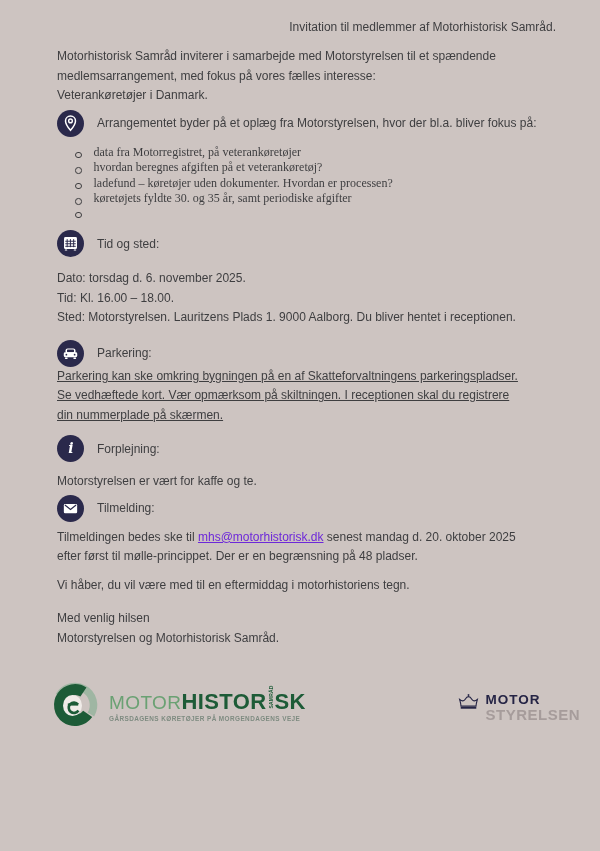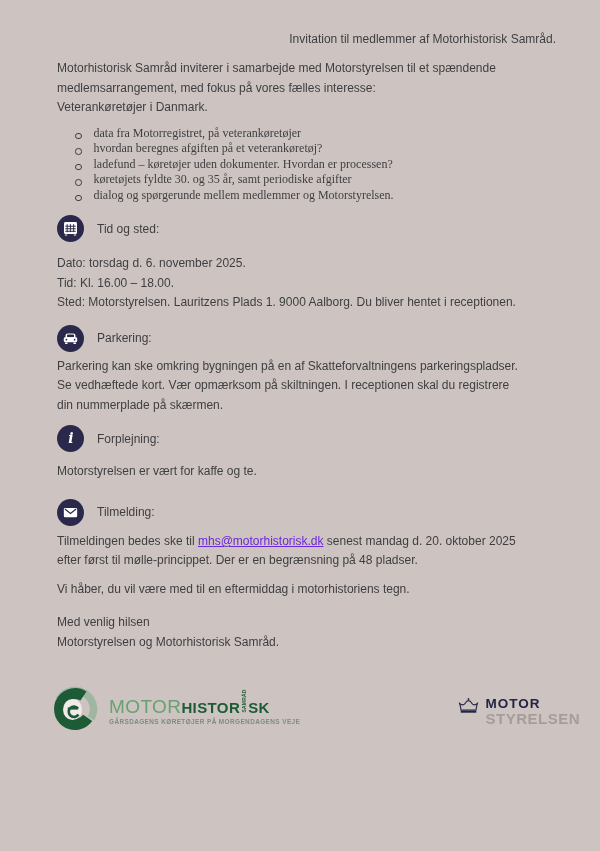--- a/index.html
+++ b/index.html
@@ -5,21 +5,21 @@
   html,body{margin:0;padding:0;}
   body{
     width:600px;height:851px;
     background:#cdc4c1;
     font-family:"Liberation Sans", sans-serif;
     color:#3e3e40;
     font-size:12px;
     overflow:hidden;
   }
   .page{padding:0 44px 0 57px;box-sizing:border-box;}
-  .title{padding-top:30px;text-align:right;line-height:19px;}
+  .title{padding-top:18px;text-align:right;line-height:19px;}
   .salutation{margin-top:36px;line-height:19px;}
   .para{line-height:19.5px;}
   .intro{margin-top:10px;}
   .line{white-space:nowrap;}
   .section-row{display:flex;align-items:center;}
   .icon-circle{
     width:27px;height:27px;border-radius:50%;
     background:#2a294b;flex:0 0 27px;
     display:flex;align-items:center;justify-content:center;
     margin-right:13px;
@@ -28,38 +28,38 @@
   .row-agenda{margin-top:4px;}
   .bullets{list-style:none;margin:8px 0 0 0;padding:0 0 0 18px;}
   .bullets li{display:flex;align-items:center;line-height:15.6px;font-family:Liberation Serif, serif;}
   .bullet-marker{
     width:4.5px;height:4.5px;border:1.1px solid #3e3e40;border-radius:50%;
     flex:0 0 4.5px;margin:5px 12px 0 0;
   }
   .row-timeplace{margin-top:12px;}
   .dates{margin-top:12px;}
   .row-parking{margin-top:12px;}
-  .parking-body{margin-top:5px;}
+  .parking-body{text-decoration:underline;}
   .row-catering{margin-top:10px;}
   .catering-body{margin-top:10px;line-height:19.5px;}
-  .row-registration{margin-top:17px;}
+  .row-registration{margin-top:3px;}
   .registration-body{margin-top:6px;max-width:480px;}
   .hope{margin-top:9px;line-height:19.5px;}
   .regards{margin-top:14px;}
   .email-link{color:#6d28d9;text-decoration:underline;cursor:pointer;}
   .footer{
     margin-top:32px;
     padding:0 20px 0 50px;
     display:flex;justify-content:space-between;align-items:center;
   }
   .mhs-logo{display:flex;align-items:center;}
   .mhs-mark{margin-right:9px;}
   .mhs-wordmark{display:flex;align-items:baseline;line-height:1;}
   .mhs-word-regular{font-size:19px;letter-spacing:0.4px;color:#6aa173;font-weight:400;}
-  .mhs-word-bold{font-size:15px;letter-spacing:0.4px;color:#1d5b37;font-weight:bold;}
+  .mhs-word-bold{font-size:22px;letter-spacing:0.4px;color:#1d5b37;font-weight:bold;}
   .mhs-word-vertical{
     display:inline-block;font-size:5px;font-weight:bold;color:#1d5b37;
     transform:rotate(-90deg) translateX(3px);transform-origin:center;
     width:8px;letter-spacing:0.2px;
   }
   .mhs-tagline{font-size:6.4px;font-weight:bold;letter-spacing:0.42px;color:#7e8b81;margin-top:2px;}
   .styrelsen-logo{display:flex;align-items:flex-start;}
   .styrelsen-crown{margin:1px 5px 0 0;}
   .styrelsen-text{display:flex;flex-direction:column;line-height:15px;}
   .styrelsen-line1{font-size:13.5px;font-weight:bold;letter-spacing:1px;color:#252445;}
@@ -72,41 +72,49 @@
 
   <div class="title">Invitation til medlemmer af Motorhistorisk Samråd.</div>
 
 
   <div class="para intro">
     <div class="line">Motorhistorisk Samråd inviterer i samarbejde med Motorstyrelsen til et spændende</div>
     <div class="line">medlemsarrangement, med fokus på vores fælles interesse:</div>
     <div class="line">Veterankøretøjer i Danmark.</div>
   </div>
 
+  <div class="section-row row-agenda">
+    <span class="icon-circle">
+      <svg width="21" height="21" viewBox="0 0 24 24">
+        <path d="M12 3.4c-3.2 0-5.7 2.5-5.7 5.6 0 4.1 5.7 10.8 5.7 10.8s5.7-6.7 5.7-10.8c0-3.1-2.5-5.6-5.7-5.6z" fill="none" stroke="#ffffff" stroke-width="1.7"></path>
+        <circle cx="12" cy="9" r="2.1" fill="none" stroke="#ffffff" stroke-width="1.6"></circle>
+      </svg>
+    </span>
+    <span class="section-label">Arrangementet byder på et oplæg fra Motorstyrelsen, hvor der bl.a. bliver fokus på:</span>
+  </div>
 
   <ul class="bullets">
     <li>
         <span class="bullet-marker"></span>
         <span>data fra Motorregistret, på veterankøretøjer</span>
       </li>
     <li>
         <span class="bullet-marker"></span>
         <span>hvordan beregnes afgiften på et veterankøretøj?</span>
       </li>
     <li>
         <span class="bullet-marker"></span>
         <span>ladefund – køretøjer uden dokumenter. Hvordan er processen?</span>
       </li>
     <li>
         <span class="bullet-marker"></span>
         <span>køretøjets fyldte 30. og 35 år, samt periodiske afgifter</span>
       </li>
     <li>
         <span class="bullet-marker"></span>
-        <span>dialog og spørgerunde mellem medlemmer og Motorstyrelsen.</span>
       </li>
   </ul>
 
   <div class="section-row row-timeplace">
     <span class="icon-circle">
       <svg width="21" height="21" viewBox="0 0 24 24">
         <rect x="4.6" y="4.6" width="14.8" height="13.8" rx="1.6" fill="#ffffff"></rect>
         <g stroke="#2a294b" stroke-width="1.1">
           <line x1="8.2" y1="7" x2="8.2" y2="16.2"></line>
           <line x1="11.9" y1="7" x2="11.9" y2="16.2"></line>

